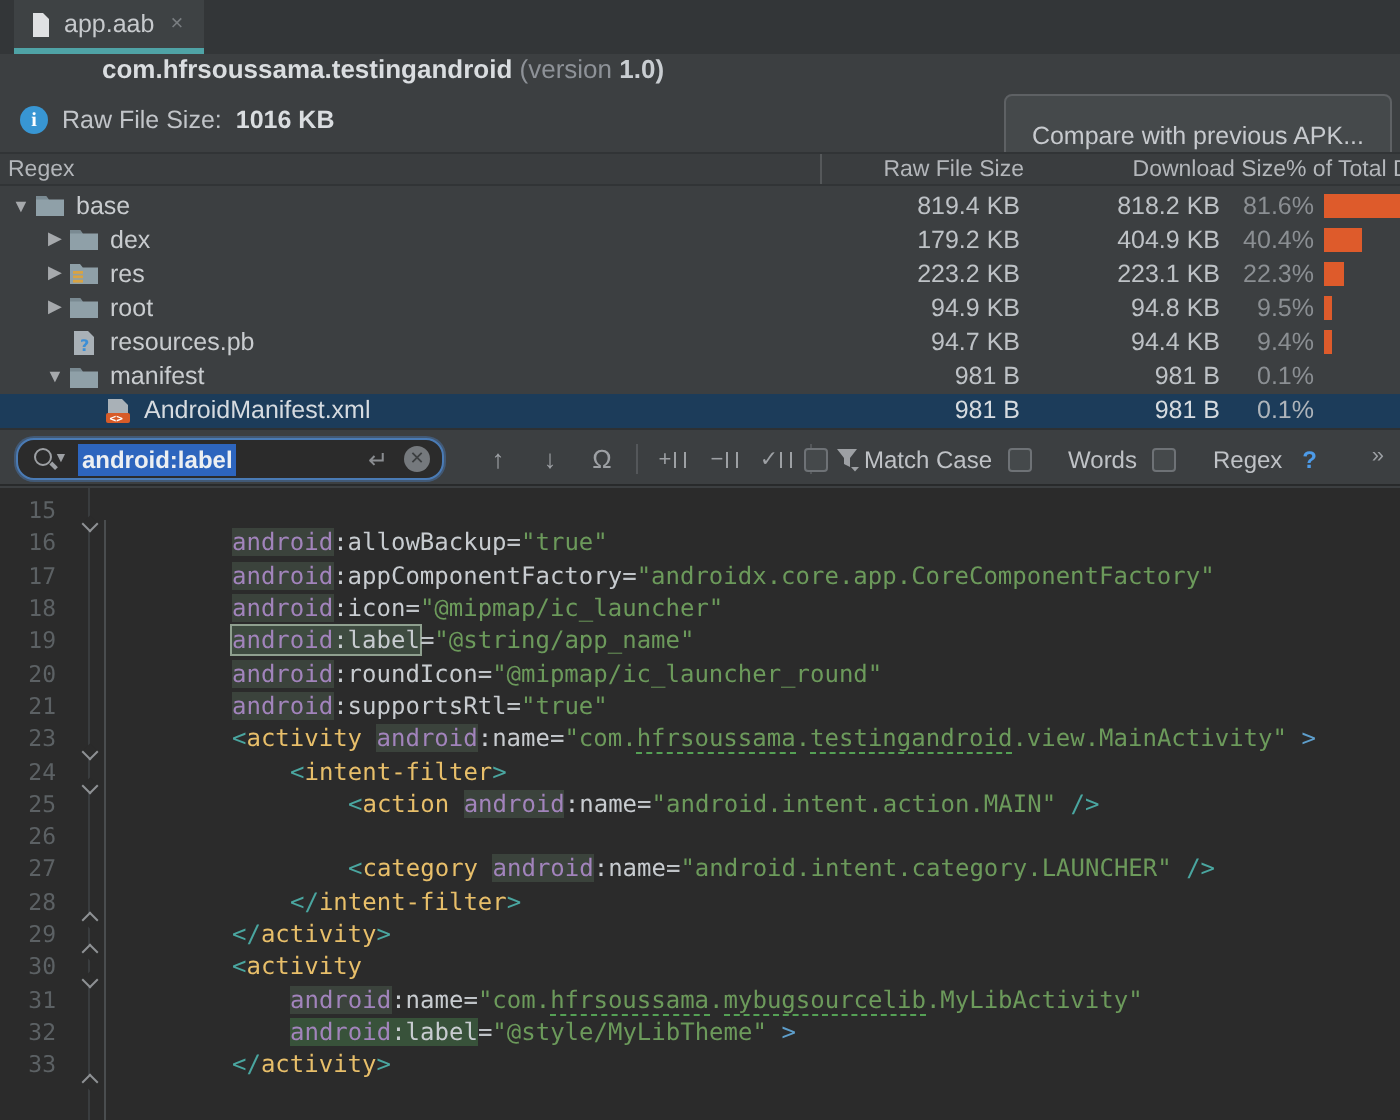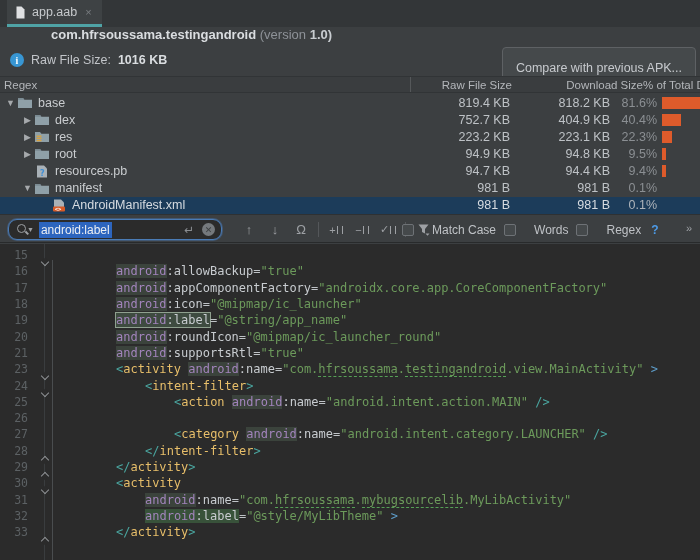--- a/index.html
+++ b/index.html
@@ -52,21 +52,21 @@
 
   
   #findbar{position:absolute;left:0;top:214px;width:700px;height:29px;background:#3C3F41;
     border-top:1px solid #2E3133;border-bottom:1px solid #282A2B;}
   #find-field{position:absolute;left:8px;top:4px;width:214px;height:21px;background:#2B2B2B;
     border:1px solid #4A7BB5;box-shadow:0 0 0 1px rgba(74,123,181,.45);border-radius:9px;
     display:flex;align-items:center;padding:0 6px;cursor:text;}
   .lens{position:relative;width:9px;height:9px;border:1.5px solid #9DA0A4;border-radius:50%;margin:0 1px 2px 2px;flex:0 0 auto;}
   .lens::after{content:"";position:absolute;left:7px;top:7px;width:4px;height:1.5px;background:#9DA0A4;transform:rotate(45deg);}
   .lens-dd{color:#9DA0A4;font-size:7px;margin-right:5px;}
-  #find-query{background:#2D65BE;color:#ECEFF2;font-size:12px;padding:1px 2px;white-space:pre;}
+  #find-query{background:#2D65BE;color:#ECEFF2;font-size:12px;padding:1px 2px;white-space:pre;font-weight:bold;}
   #find-enter{margin-left:auto;color:#8A8D91;font-size:12px;}
   #find-clear{width:13px;height:13px;border-radius:50%;background:#75797D;color:#3C3F41;font-size:9px;font-weight:bold;
     display:inline-flex;align-items:center;justify-content:center;margin-left:8px;cursor:pointer;}
   #find-icons{position:absolute;left:236px;top:4px;height:21px;display:flex;align-items:center;}
   .fic{color:#9DA0A4;font-size:13px;display:inline-flex;align-items:center;justify-content:center;
     width:26px;height:20px;cursor:pointer;}
   .fic .bars{display:inline-block;width:6px;height:8px;border-left:1.5px solid #9DA0A4;border-right:1.5px solid #9DA0A4;margin-left:1px;}
   .fic.small{font-size:11px;}
   .fsep{width:1px;height:15px;background:#54575A;margin:0 4px;}
   #find-opts{position:absolute;left:402px;top:4px;height:21px;display:flex;align-items:center;gap:8px;}
@@ -159,21 +159,21 @@
       <div class="tname" style="padding-left: 21px;">
         <span class="chv">▶</span>
         <span class="ticon">
           <svg width="16" height="13" viewBox="0 0 16 13">
             <path d="M1 2h5l1.4 1.8H15V12H1z" fill="#8FA0A8"></path>
             <path d="M1 2h5l1.4 1.8H1z" fill="#7A8A92"></path>
           </svg>
         </span>
         <span>dex</span>
       </div>
-      <div class="c-raw">752.7 KB</div>
+      <div class="c-raw">179.2 KB</div>
       <div class="c-dl">404.9 KB</div>
       <div class="c-pct">40.4%</div>
       <div class="c-bar">
         <div class="bar" style="width: 19px;"></div>
       </div>
     </div>
     <div class="trow">
       <div class="tname" style="padding-left: 21px;">
         <span class="chv">▶</span>
         <span class="ticon">

